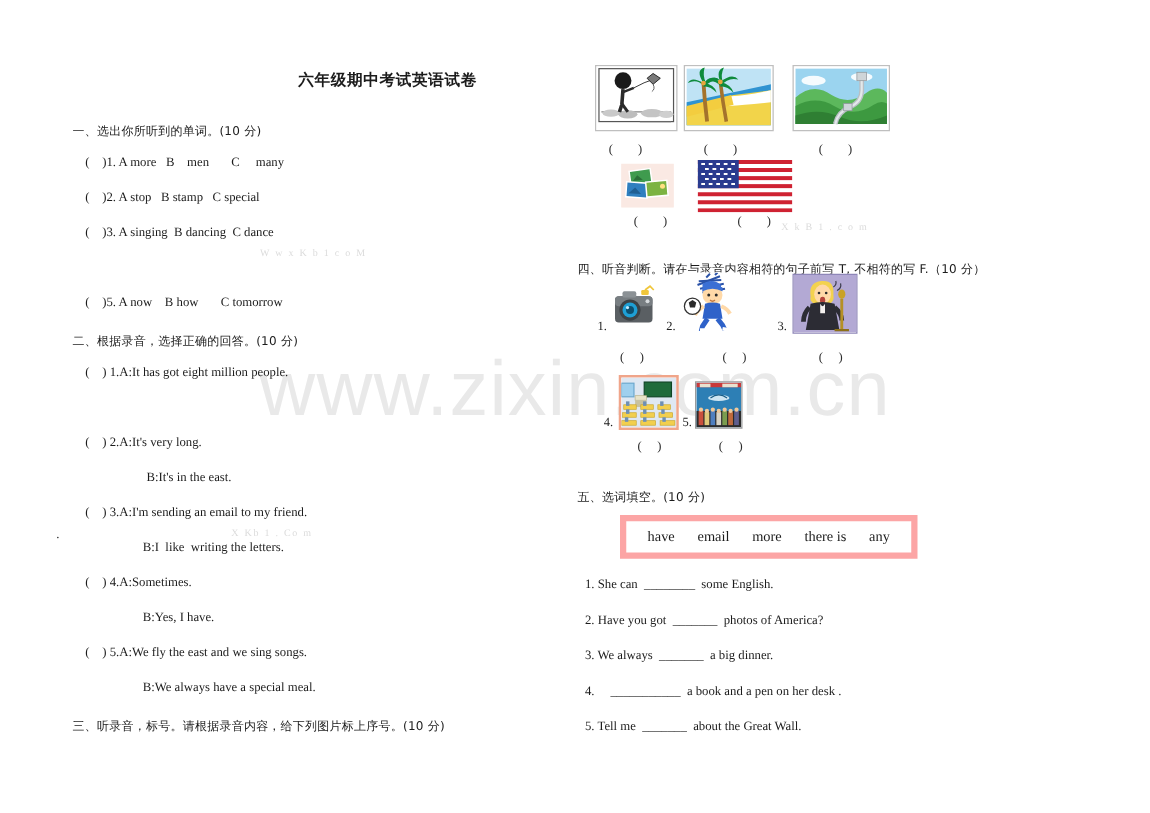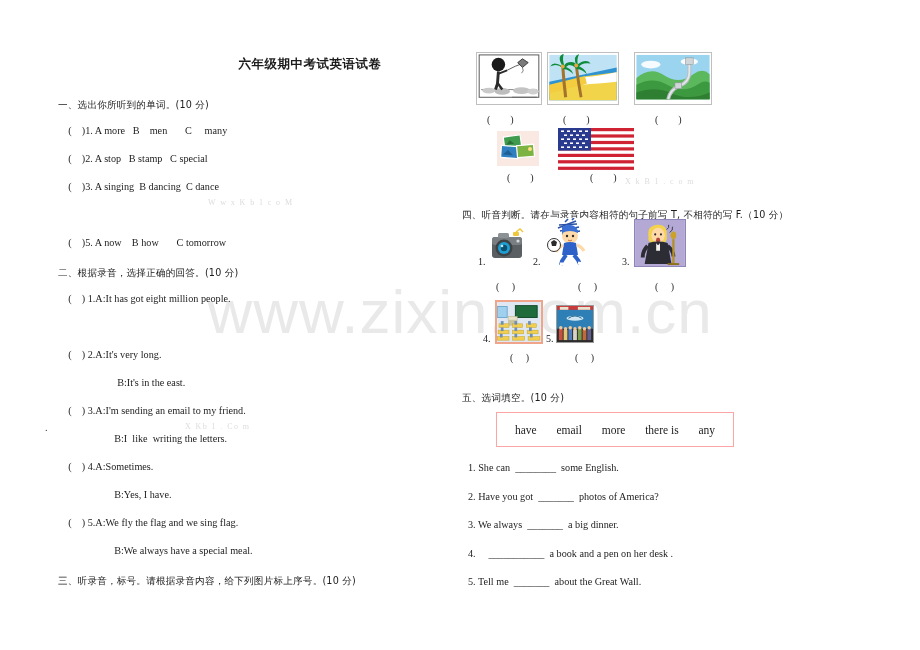--- a/index.html
+++ b/index.html
@@ -98,21 +98,21 @@
     position: absolute;
     font-family: "Liberation Serif", serif;
     font-size: 10px;
   }
 
   
   #wordbank {
     position: absolute;
     left: 496px; top: 412px;
     width: 238px; height: 35px;
-    border: 1px solid #fca5a5;
+    border: 5px solid #fca5a5;
     display: flex;
     align-items: center;
     justify-content: space-around;
     padding: 0 8px;
   }
   #wordbank span {
     font-family: "Liberation Serif", serif;
     font-size: 11.5px;
   }
 </style>
@@ -165,21 +165,21 @@
   <div class="q-line" style="left:45px; top:422px;">.</div>
 
   <div class="q-line" style="left:58px; top:450px;">
     <span class="paren">(    )</span> <span>4.</span><span>A:Sometimes.</span>
   </div>
   <div class="q-line" style="left:104px; top:478px;">
     <span>B:Yes, I have.</span>
   </div>
 
   <div class="q-line" style="left:58px; top:506px;">
-    <span class="paren">(    )</span> <span>5.</span><span>A:We fly the flag and we sing flag.</span>
+    <span class="paren">(    )</span> <span>5.</span><span>A:We fly the east and we sing songs.</span>
   </div>
   <div class="q-line" style="left:104px; top:534px;">
     <span>B:We always have a special meal.</span>
   </div>
 
   <div class="sec-head" style="left:58px; top:562px;">三、听录音，标号。请根据录音内容，给下列图片标上序号。(10 分)</div>
 
   <div class="pic" style="left:476px; top:52px; width:66px; height:53px;">
     <svg viewBox="0 0 66 53">
       <rect width="66" height="53" fill="#ffffff"></rect>

